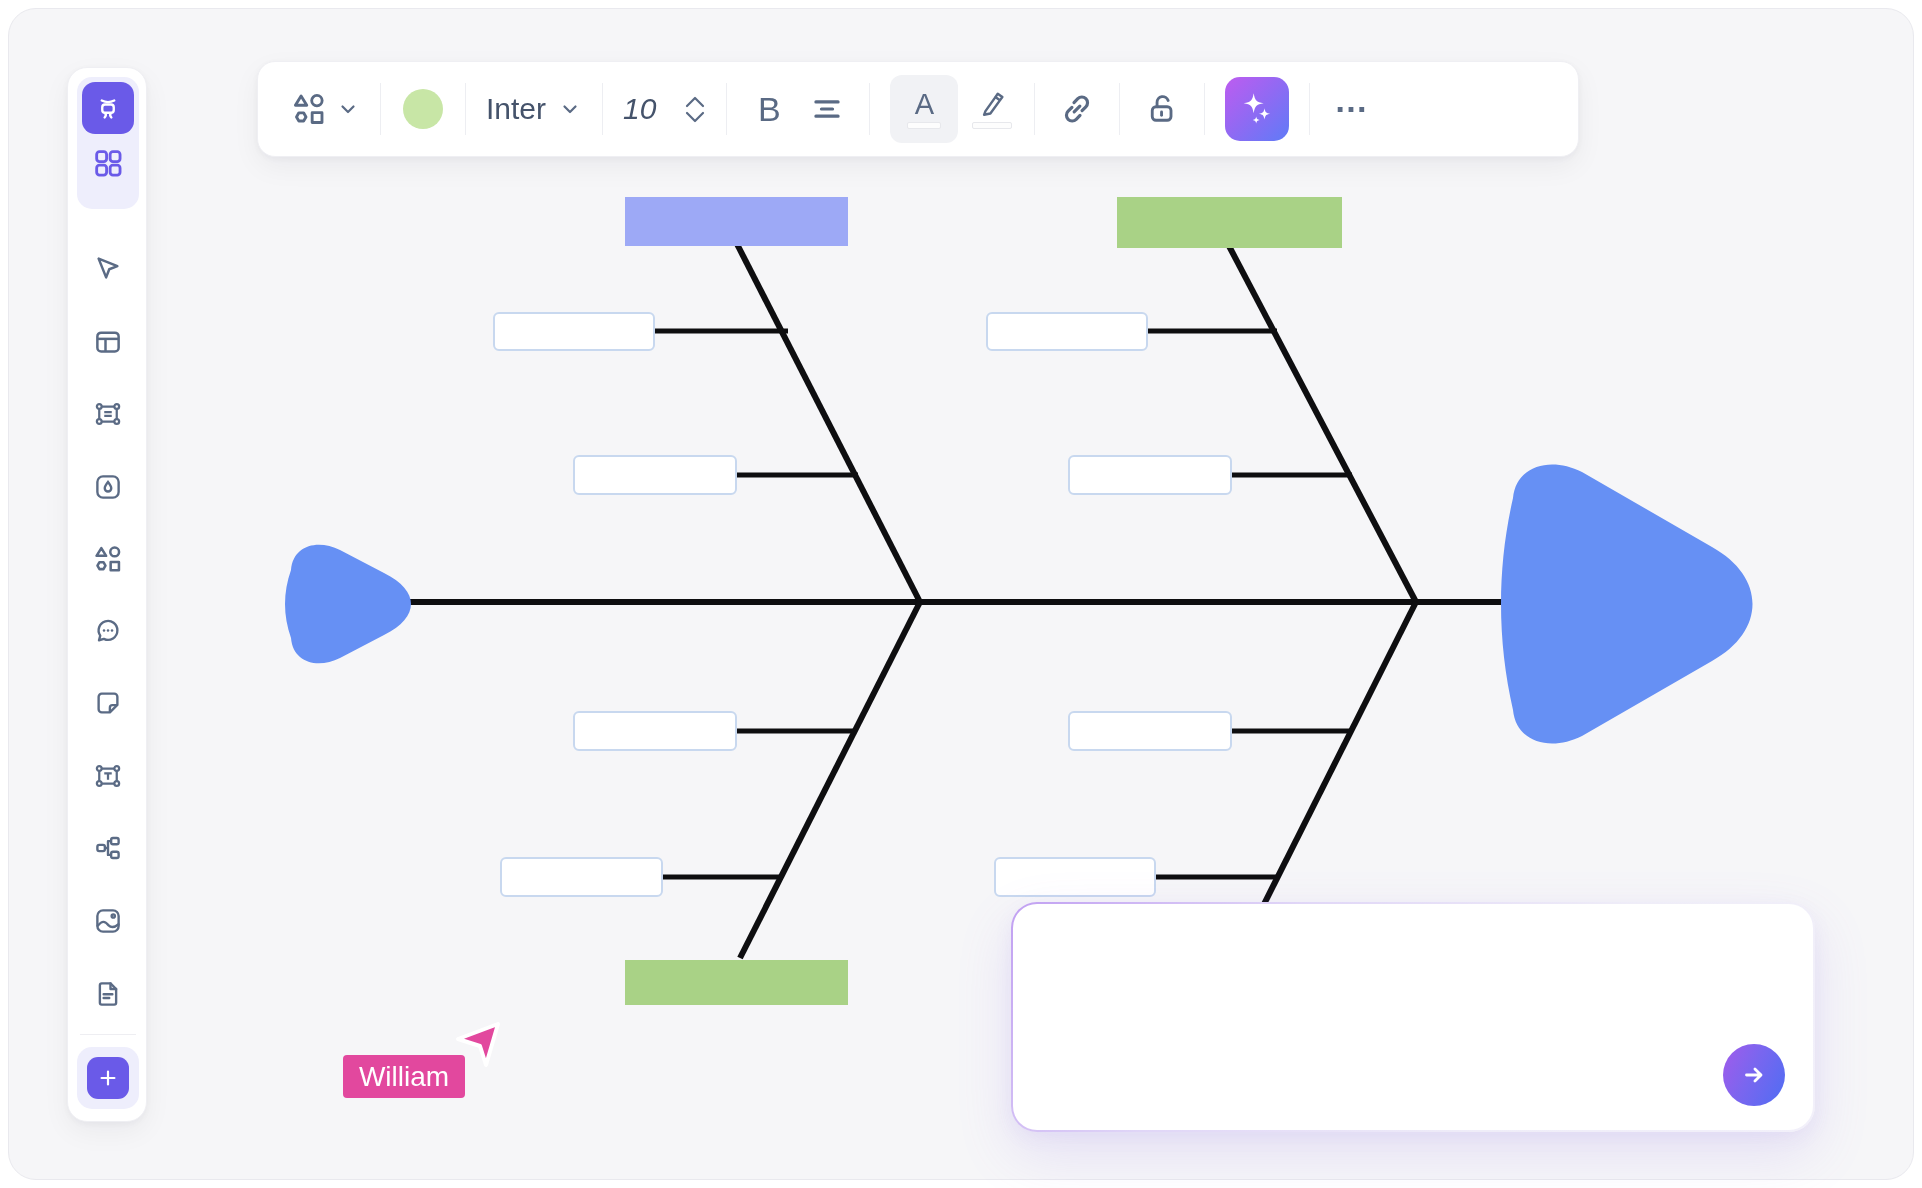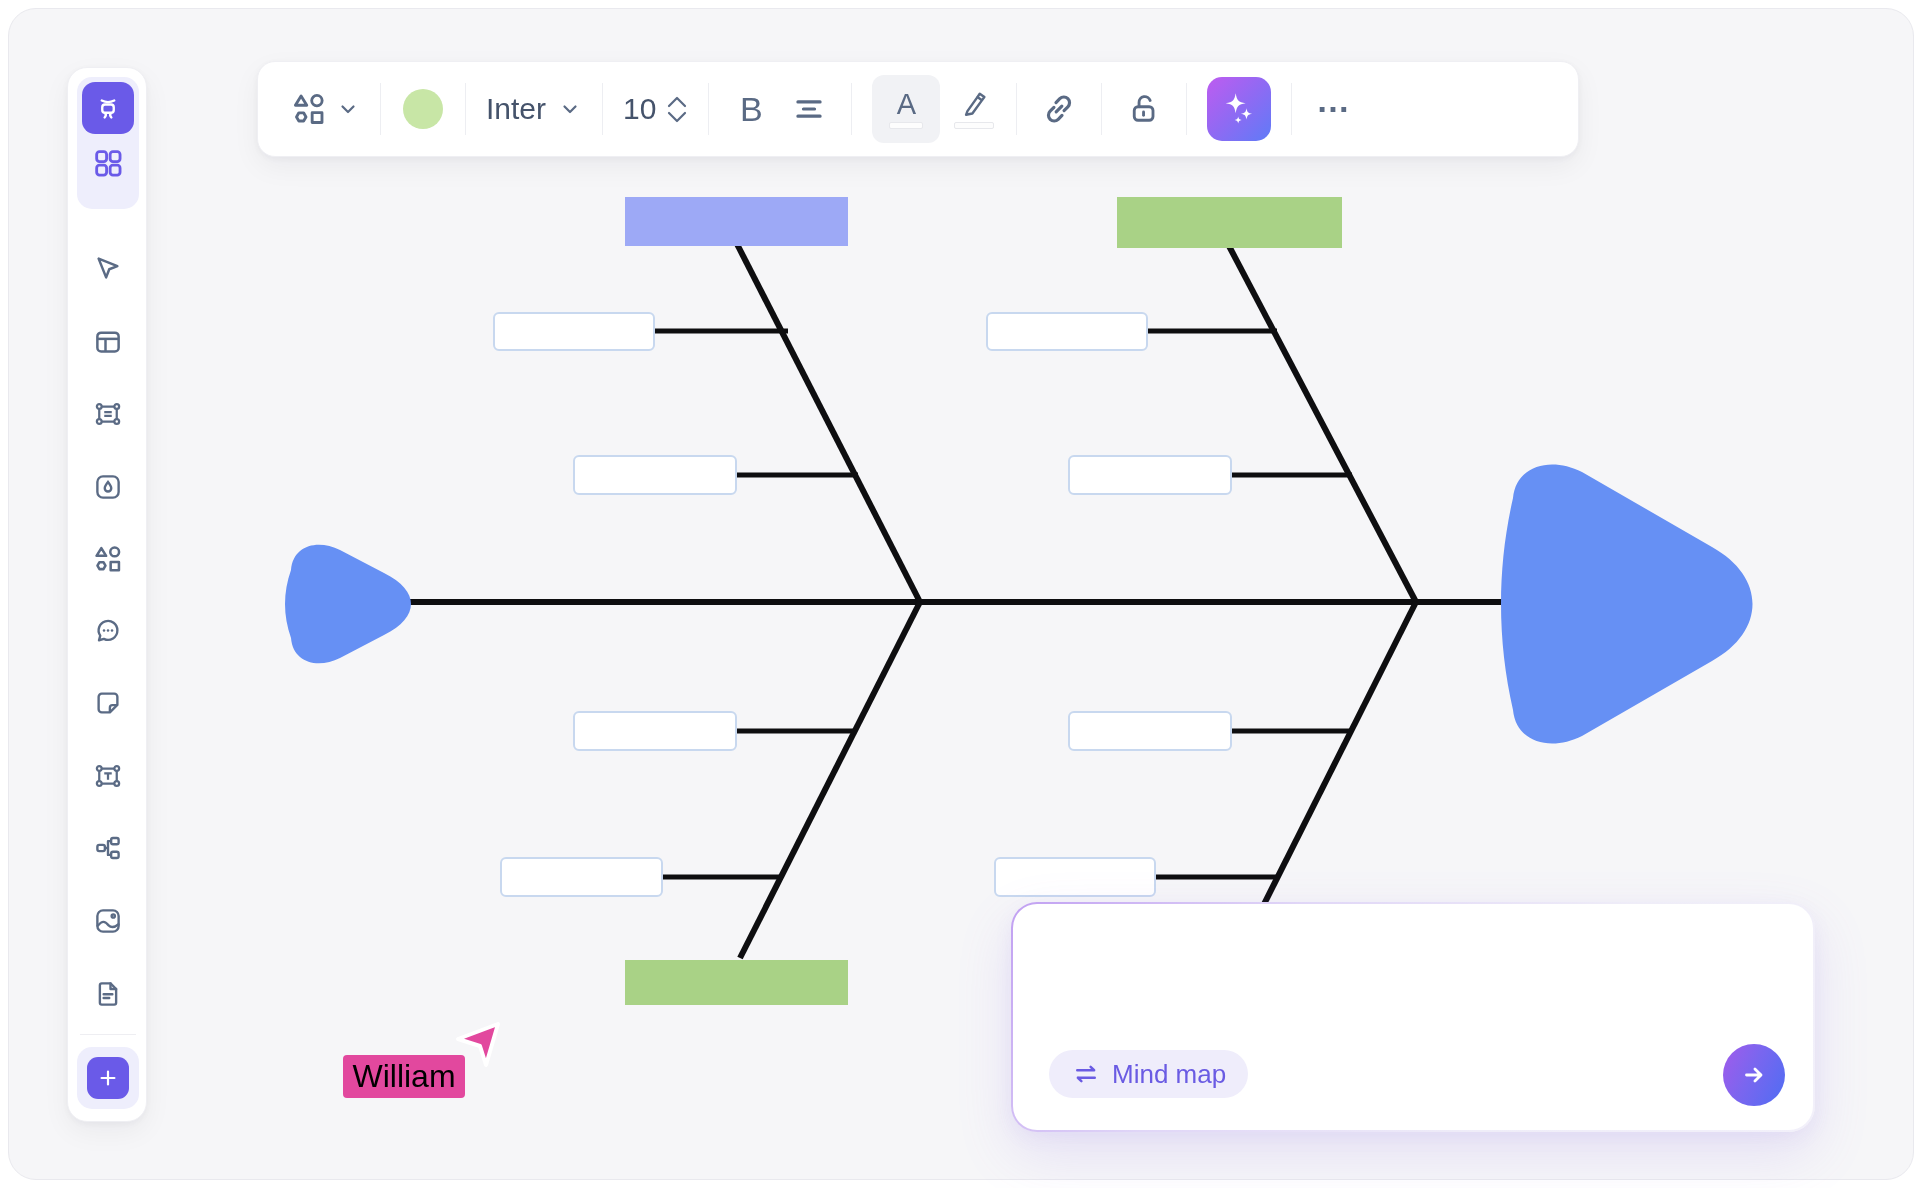--- a/index.html
+++ b/index.html
@@ -42,21 +42,21 @@
   .a-glyph { font-size:29px; color:#5A6A84; line-height:1; }
   .color-bar { width:34px; height:7px; background:#FDFDFD; border:1px solid #E7E8EC; border-radius:2px; }
   .hl-wrap { flex-direction:column; gap:2px; }
   .sparkle-btn { width:64px; height:64px; border-radius:15px; }
   .more-glyph { font-size:34px; font-weight:700; color:#5A6A84; letter-spacing:3px; transform:translateY(-9px); }
   .stepper { display:flex; flex-direction:column; gap:3px; }
 
   
   .cursor-label { position:absolute; left:343px; top:1055px; width:122px; height:43px; border-radius:4px;
                   display:flex; align-items:center; justify-content:center;
-                  color:#000000; font-size:32px; }
+                  color:#ffffff; font-size:28px; }
   .cursor-arrow { position:absolute; left:450px; top:1012px; width:60px; height:64px; }
 
   
   .ai-card { position:absolute; left:1011px; top:902px; width:804px; height:230px; border-radius:26px;
              border:2px solid transparent;
              background:linear-gradient(#ffffff,#ffffff) padding-box,
                         linear-gradient(125deg,#C1A0F2 0%, #E0D6F7 30%, #EFEDF8 65%, #F2F0FA 100%) border-box;
              box-shadow:0 22px 55px rgba(140,110,230,.16), 0 6px 18px rgba(140,110,230,.08); }
   .ai-row1 { position:absolute; left:36px; top:40px; display:flex; align-items:center; gap:22px; }
   .ai-prompt { font-size:27px; color:#5C6B86; }
@@ -244,21 +244,21 @@
     <div class="tb-div"></div>
 
     <div class="tb-group" style="gap:12px;">
       <span class="tb-text">Inter</span>
       <svg width="24" height="24" viewBox="0 0 24 24" fill="none" stroke="#5A6A84" stroke-width="2.2" stroke-linecap="round" stroke-linejoin="round">
         <path d="M6.5 9.5 L12 15 L17.5 9.5"></path>
       </svg>
     </div>
     <div class="tb-div"></div>
 
-    <div class="tb-group" style="gap:10px;">
+    <div class="tb-group" style="gap:28px;font-style:italic;">
       <span class="tb-text">10</span>
       <span class="stepper">
         <svg width="22" height="12" viewBox="0 0 22 12" fill="none" stroke="#5A6A84" stroke-width="2.2" stroke-linecap="round" stroke-linejoin="round">
             <path d="M3 10 L11 2 L19 10"></path>
           </svg>
         <svg width="22" height="12" viewBox="0 0 22 12" fill="none" stroke="#5A6A84" stroke-width="2.2" stroke-linecap="round" stroke-linejoin="round">
             <path d="M3 2 L11 10 L19 2"></path>
           </svg>
       </span>
     </div>
@@ -320,26 +320,19 @@
   </div>
 
   <svg class="cursor-arrow" viewBox="0 0 60 64">
     <path d="M48 12 L8 27 L30 34 L36 53 Z" stroke="#ffffff" stroke-width="4" stroke-linejoin="round" fill="#E2489E"></path>
   </svg>
   <div class="cursor-label" style="background:#E2489E;">
     <span>William</span>
   </div>
 
   <div class="ai-card">
-    <div class="ai-chip">
-      <svg width="30" height="30" viewBox="0 0 24 24" fill="none" stroke="#6A5BE3" stroke-width="2" stroke-linecap="round" stroke-linejoin="round">
-        <path d="M5 9 H18.5 M18.5 9 L15.7 6.3"></path>
-        <path d="M19 15 H5.5 M5.5 15 L8.3 17.7"></path>
-      </svg>
-      <span class="ai-chip-label">Mind map</span>
-    </div>
     <div class="ai-send">
       <svg width="30" height="30" viewBox="0 0 32 32" fill="none" stroke="#ffffff" stroke-width="3" stroke-linecap="round" stroke-linejoin="round">
         <path d="M8 16 H23 M17 9.5 L23.5 16 L17 22.5"></path>
       </svg>
     </div>
   </div>
 </div>
 
 </body></html>

